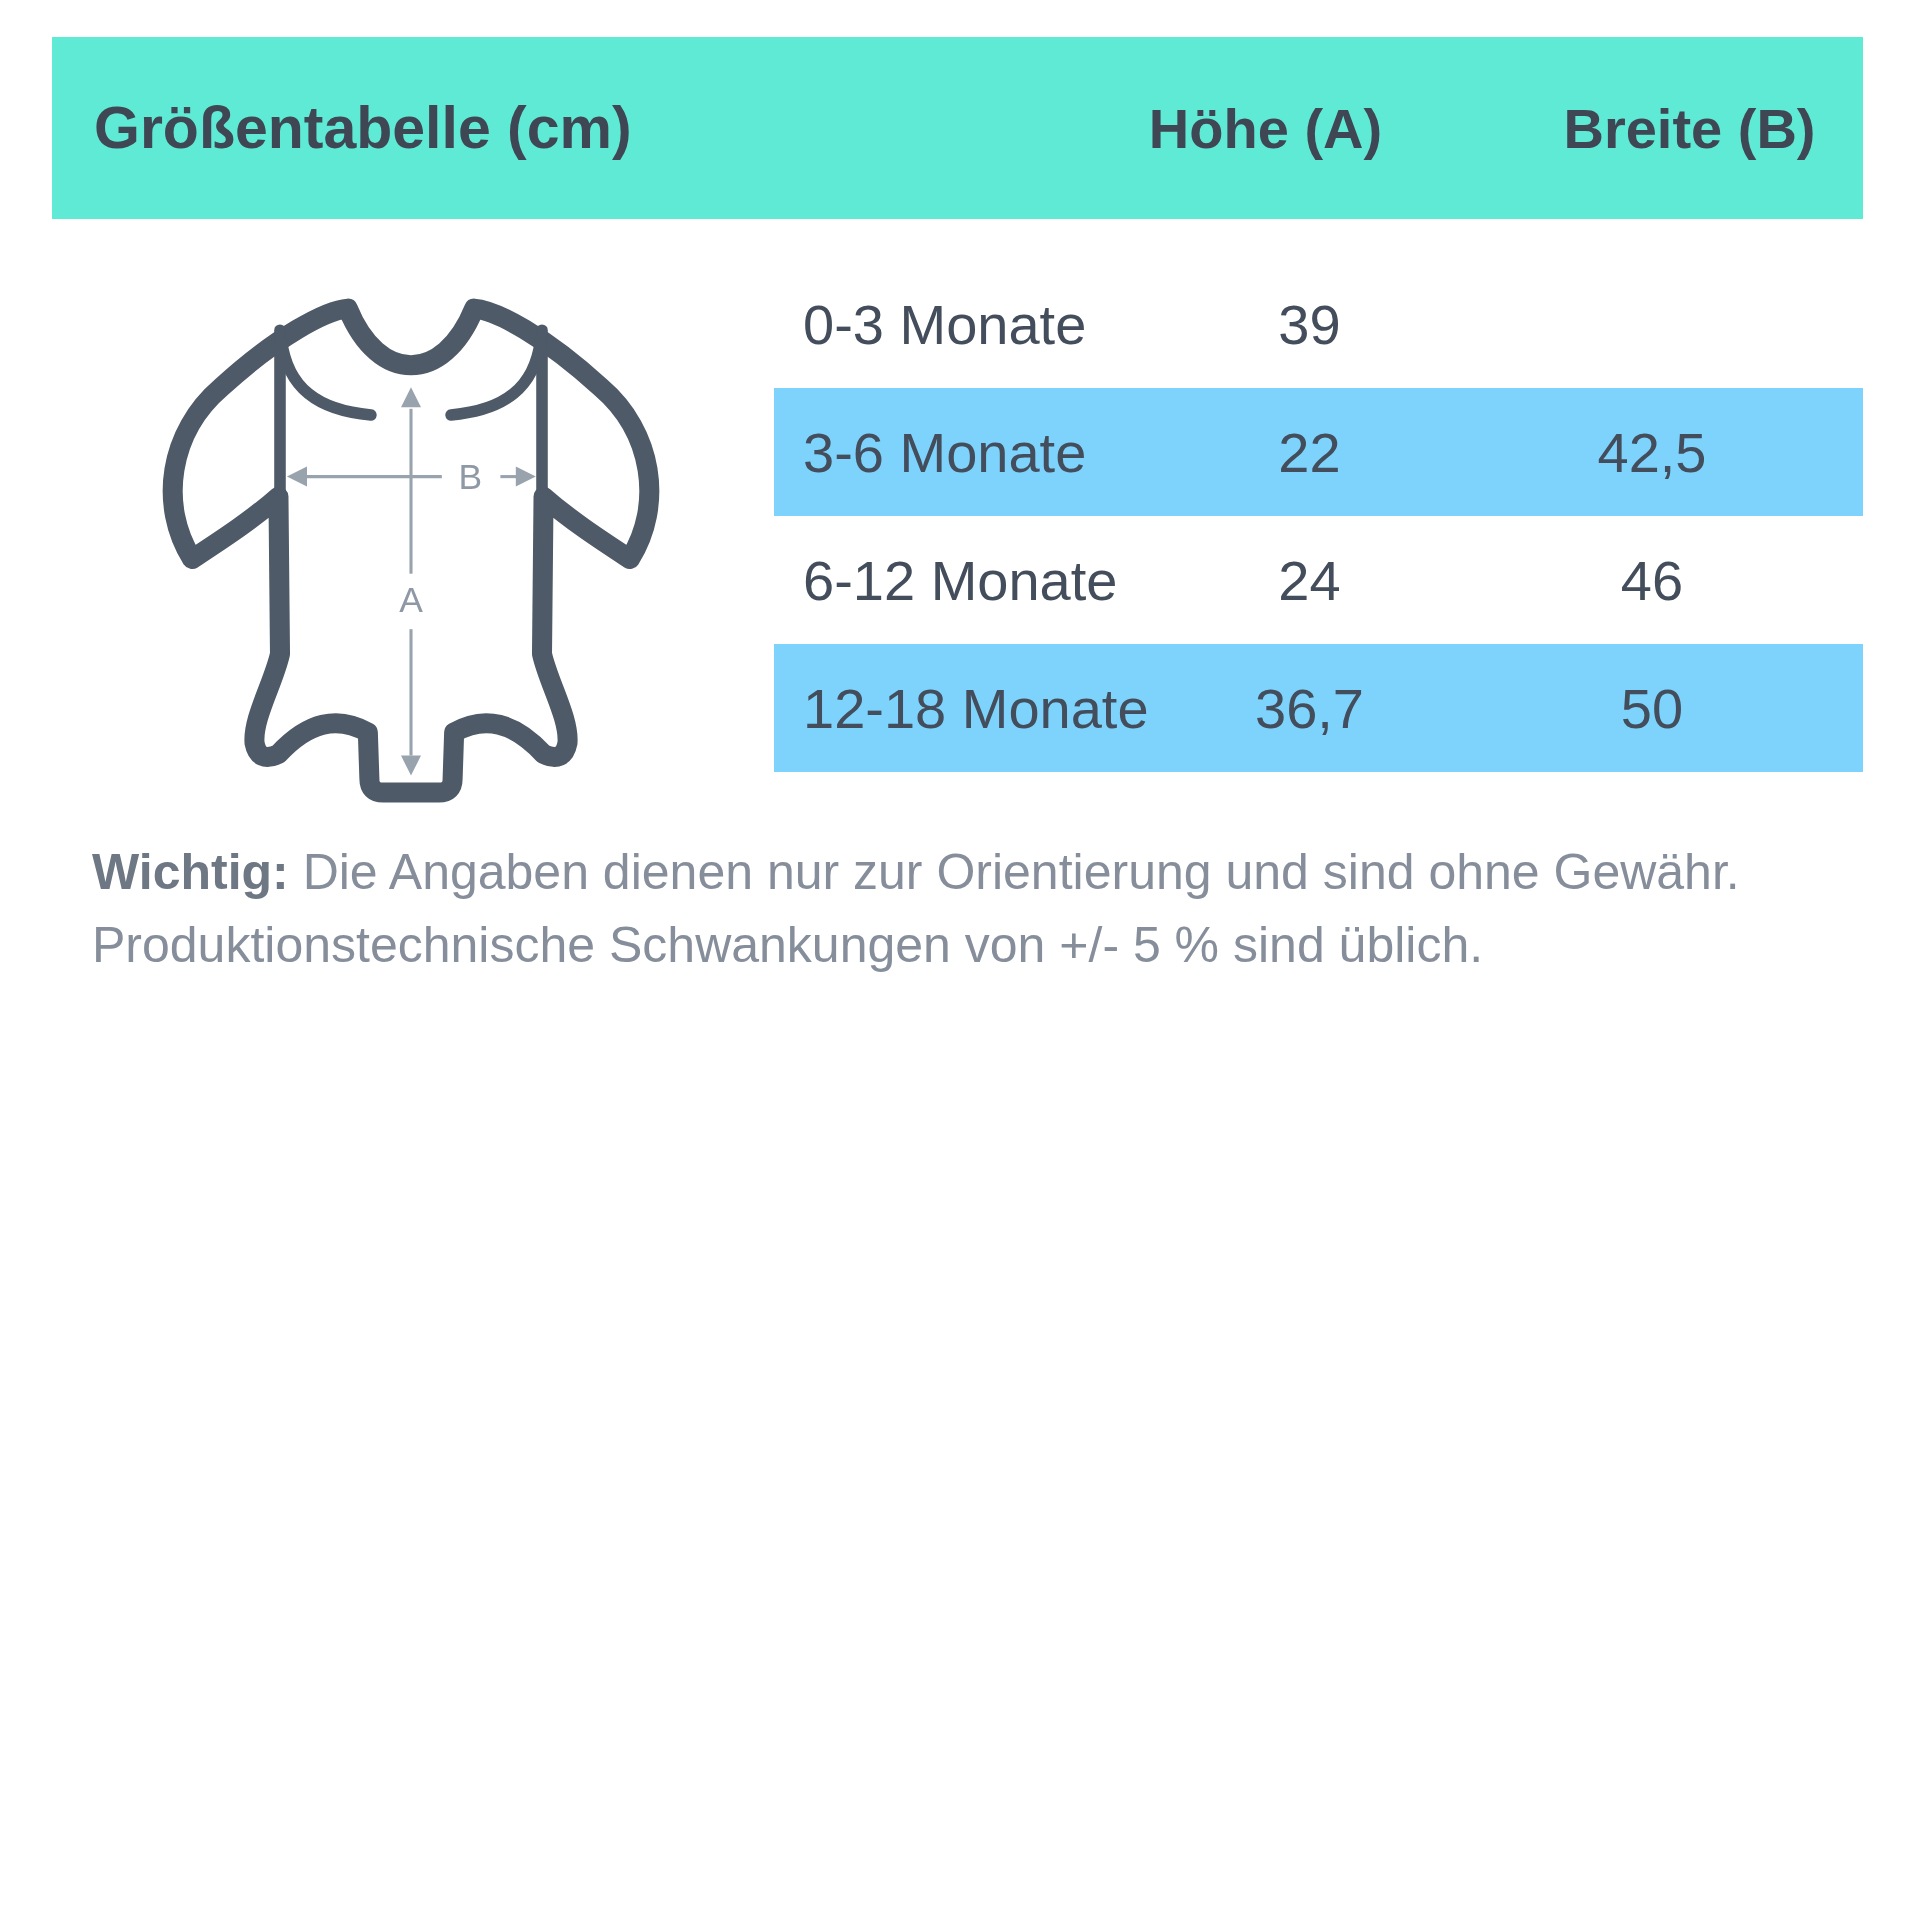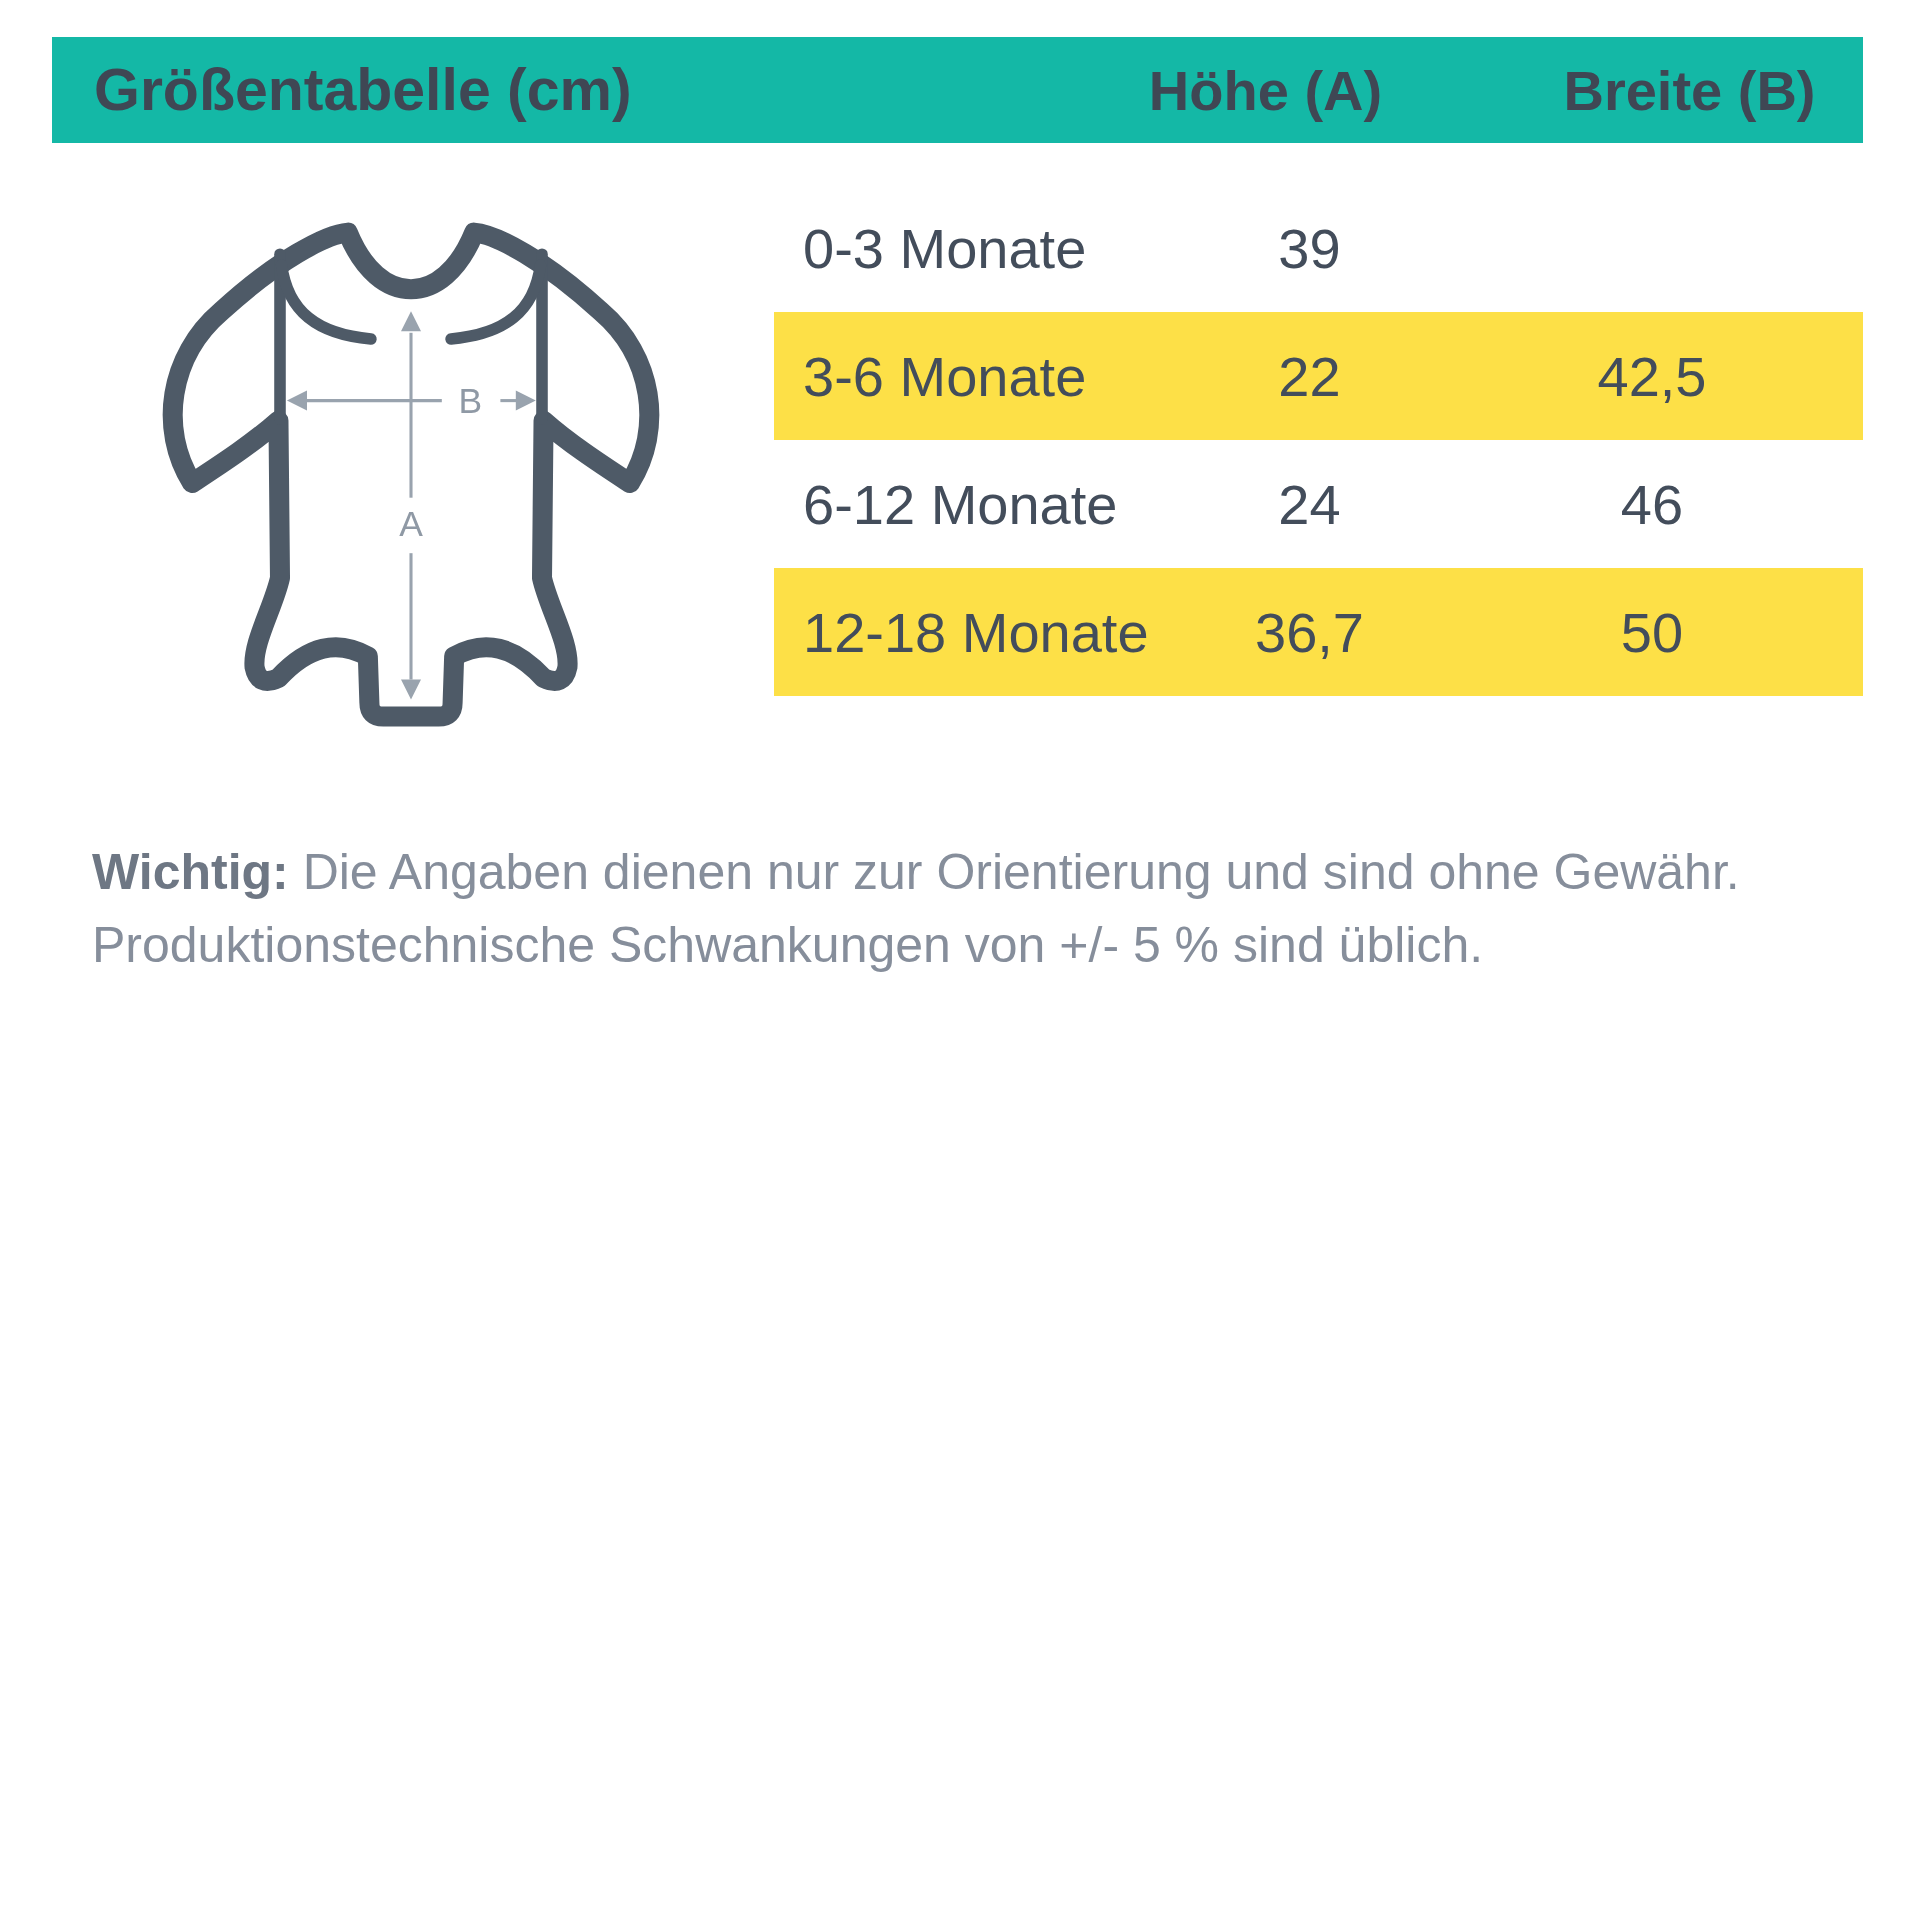--- a/index.html
+++ b/index.html
@@ -2,37 +2,37 @@
 <html style="font-size:12.3px"><head>
 <meta charset="utf-8">
 <style>
   html,body{margin:0;padding:0;}
   body{
     width:1926px;height:1926px;background:#ffffff;position:relative;
     font-family:"Liberation Sans", sans-serif;overflow:hidden;
   }
   .size-chart{position:absolute;left:52px;top:37px;width:1811px;}
   .chart-header{
-    height:106px;background:#14b8a6;display:flex;align-items:center;
+    height:182px;background:#5eead4;display:flex;align-items:center;
   }
   .chart-title{
     flex:1;font-size:59px;font-weight:bold;color:#3f4754;padding-left:42px;
   }
   .col-head{font-size:56px;font-weight:bold;color:#3f4754;text-align:center;}
   .col-head.breite{width:347px;}
   .col-head.hoehe{width:331px;margin-right:85px;}
   .chart-body{display:flex;}
   .figure-cell{width:722px;}
   .figure-cell svg{display:block;margin:74px 0 0 97px;overflow:visible;}
   .rows{width:1089px;display:flex;flex-direction:column;margin-top:41px;}
   .row{
     height:128px;display:grid;grid-template-columns:370px 331px 354px;
     align-items:center;font-size:56px;color:#434d5b;
   }
-  .row.shaded{background:#fde047;}
+  .row.shaded{background:#7dd3fc;}
   .cell.label{padding-left:29px;white-space:nowrap;}
   .cell.val{text-align:center;}
   .note{
     position:absolute;left:92px;top:836px;width:1788px;
     font-size:50px;line-height:73px;color:#868e9b;
   }
   .note b{color:#6e7784;}
   .figure-label{font-size:46px;fill:#8f99a5;}
 </style>
 </head>

